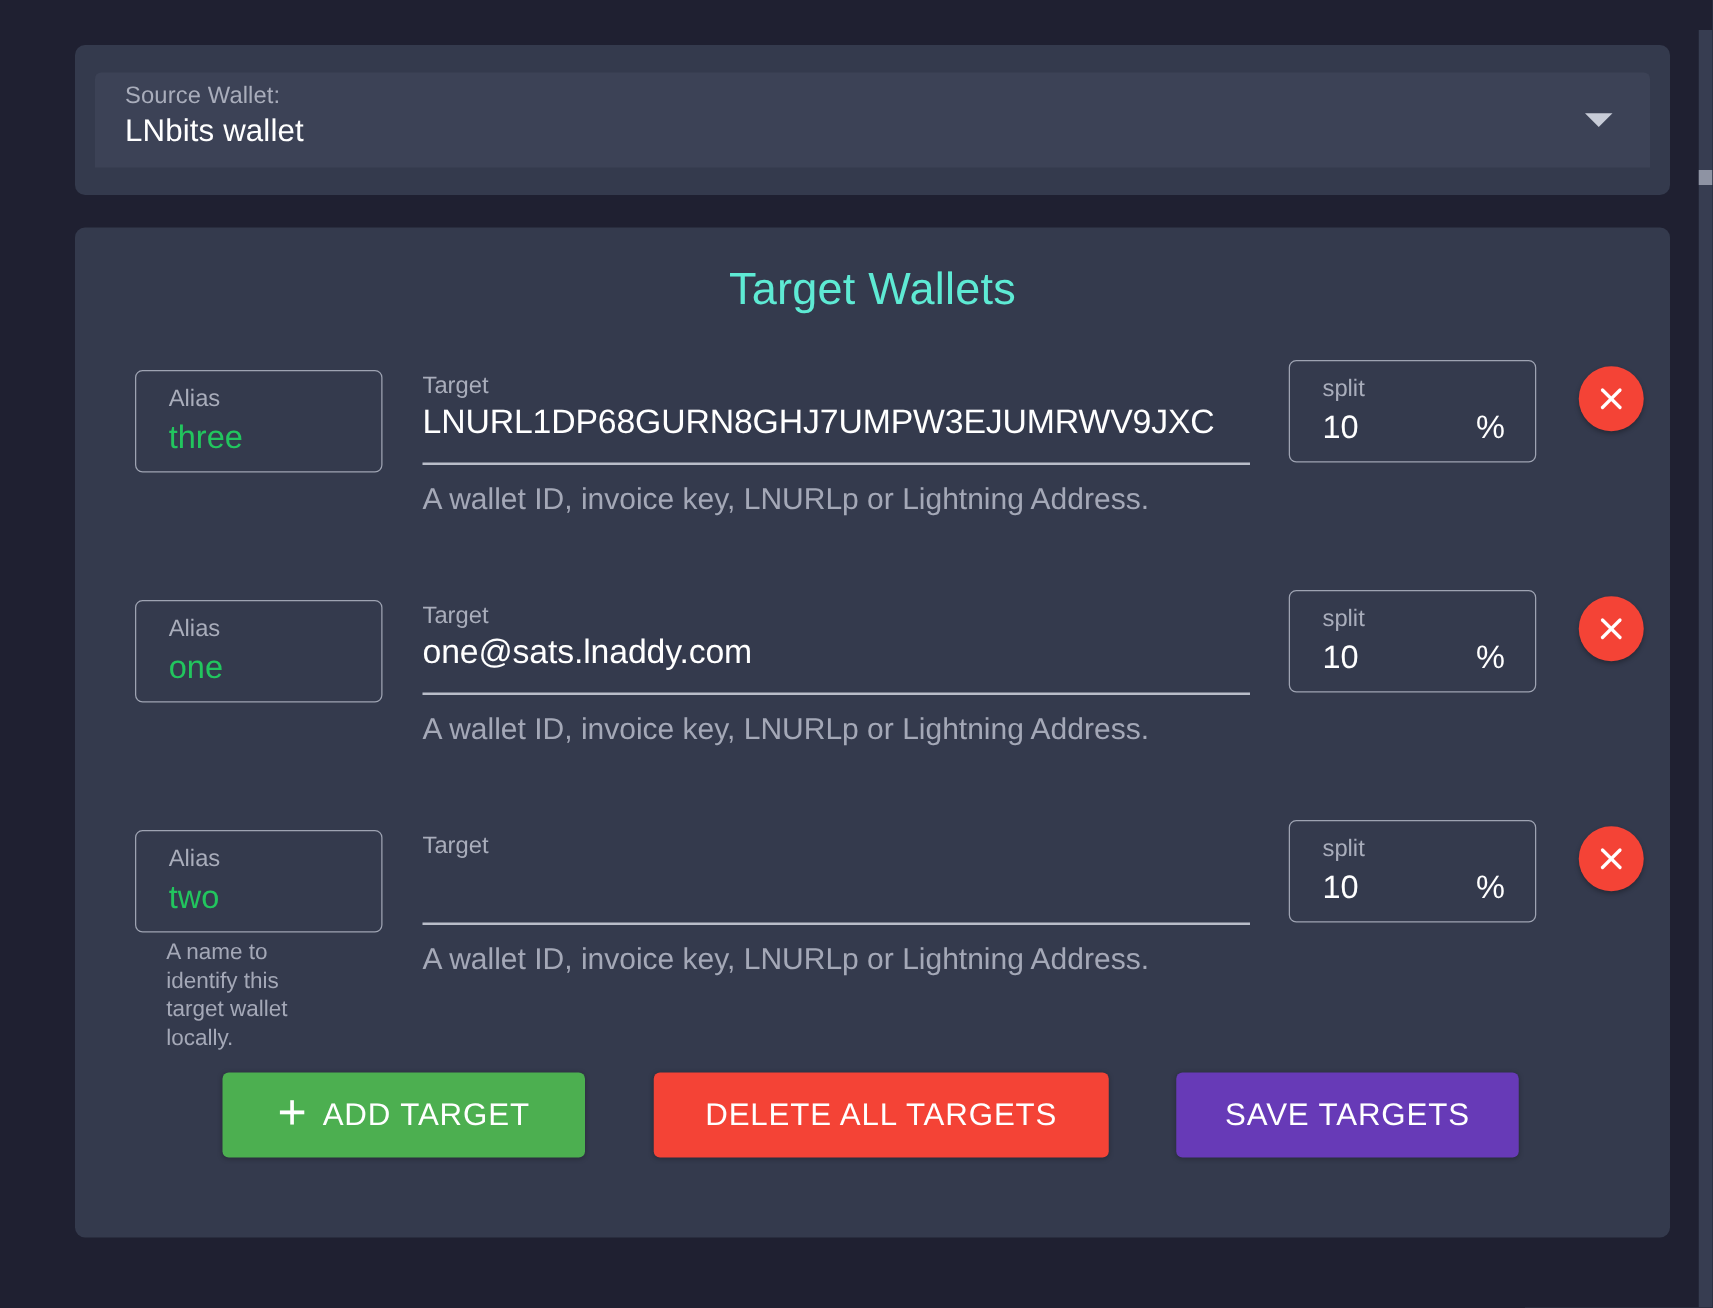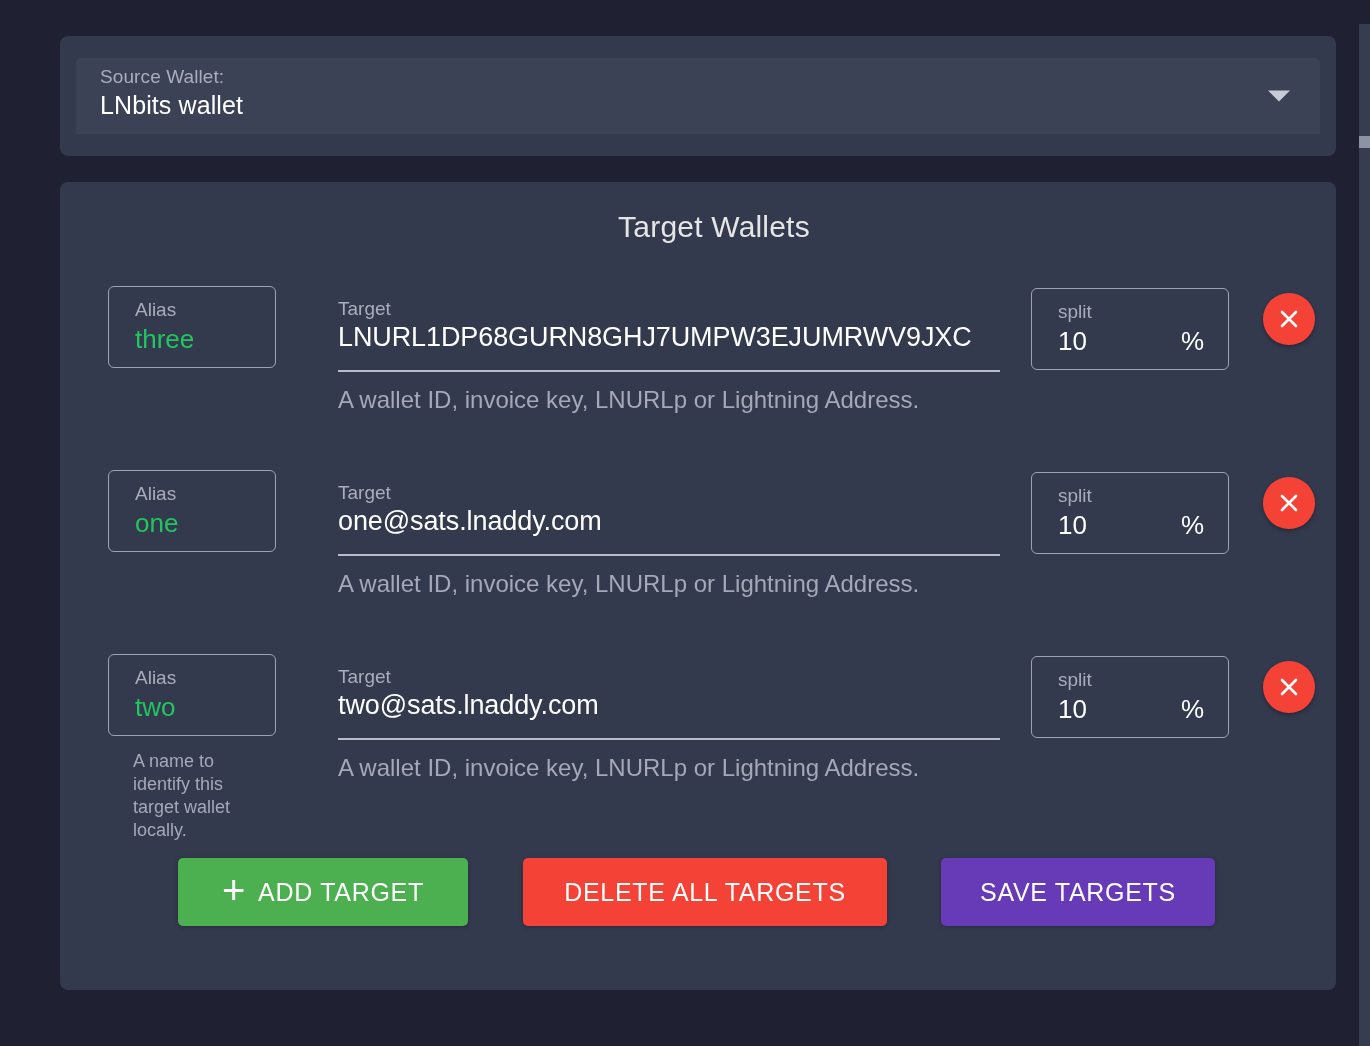--- a/index.html
+++ b/index.html
@@ -78,46 +78,45 @@
     background: #343a4d;
     border-radius: 8px;
   }
 
   .card-title {
     position: absolute;
     top: 28px;
     left: 0;
     width: 100%;
     text-align: center;
-    font-size: 30px;
-    color: #e5e5e5;
+    font-size: 36px;
+    color: #5eead4;
     font-weight: normal;
     letter-spacing: 0.2px;
-    margin-left: 16px;
   }
 
   
   .rows {
     position: absolute;
     left: 0;
     top: 104px;
     width: 100%;
   }
 
   .target-row {
     position: relative;
     height: 184px;
   }
 
   
   .alias-box {
     position: absolute;
     left: 48px;
-    top: 0;
-    width: 168px;
+    top: 10px;
+    width: 198px;
     height: 82px;
     border: 1px solid #9ea3b2;
     border-radius: 6px;
   }
 
   .alias-label {
     position: absolute;
     left: 26px;
     top: 12px;
     font-size: 19px;
@@ -379,21 +378,20 @@
 
     <div class="target-row">
       <div class="alias-box">
         <span class="alias-label">Alias</span>
         <span class="alias-value">two</span>
       </div>
       <div class="alias-hint">A name to identify this target wallet locally.</div>
 
       <div class="target-field">
         <span class="target-label">Target</span>
-        <span class="target-value">two@sats.lnaddy.com</span>
       </div>
       <div class="target-hint">A wallet ID, invoice key, LNURLp or Lightning Address.</div>
 
       <div class="split-box">
         <span class="split-label">split</span>
         <span class="split-value">10</span>
         <span class="split-suffix">%</span>
       </div>
 
       <button class="delete-btn">

